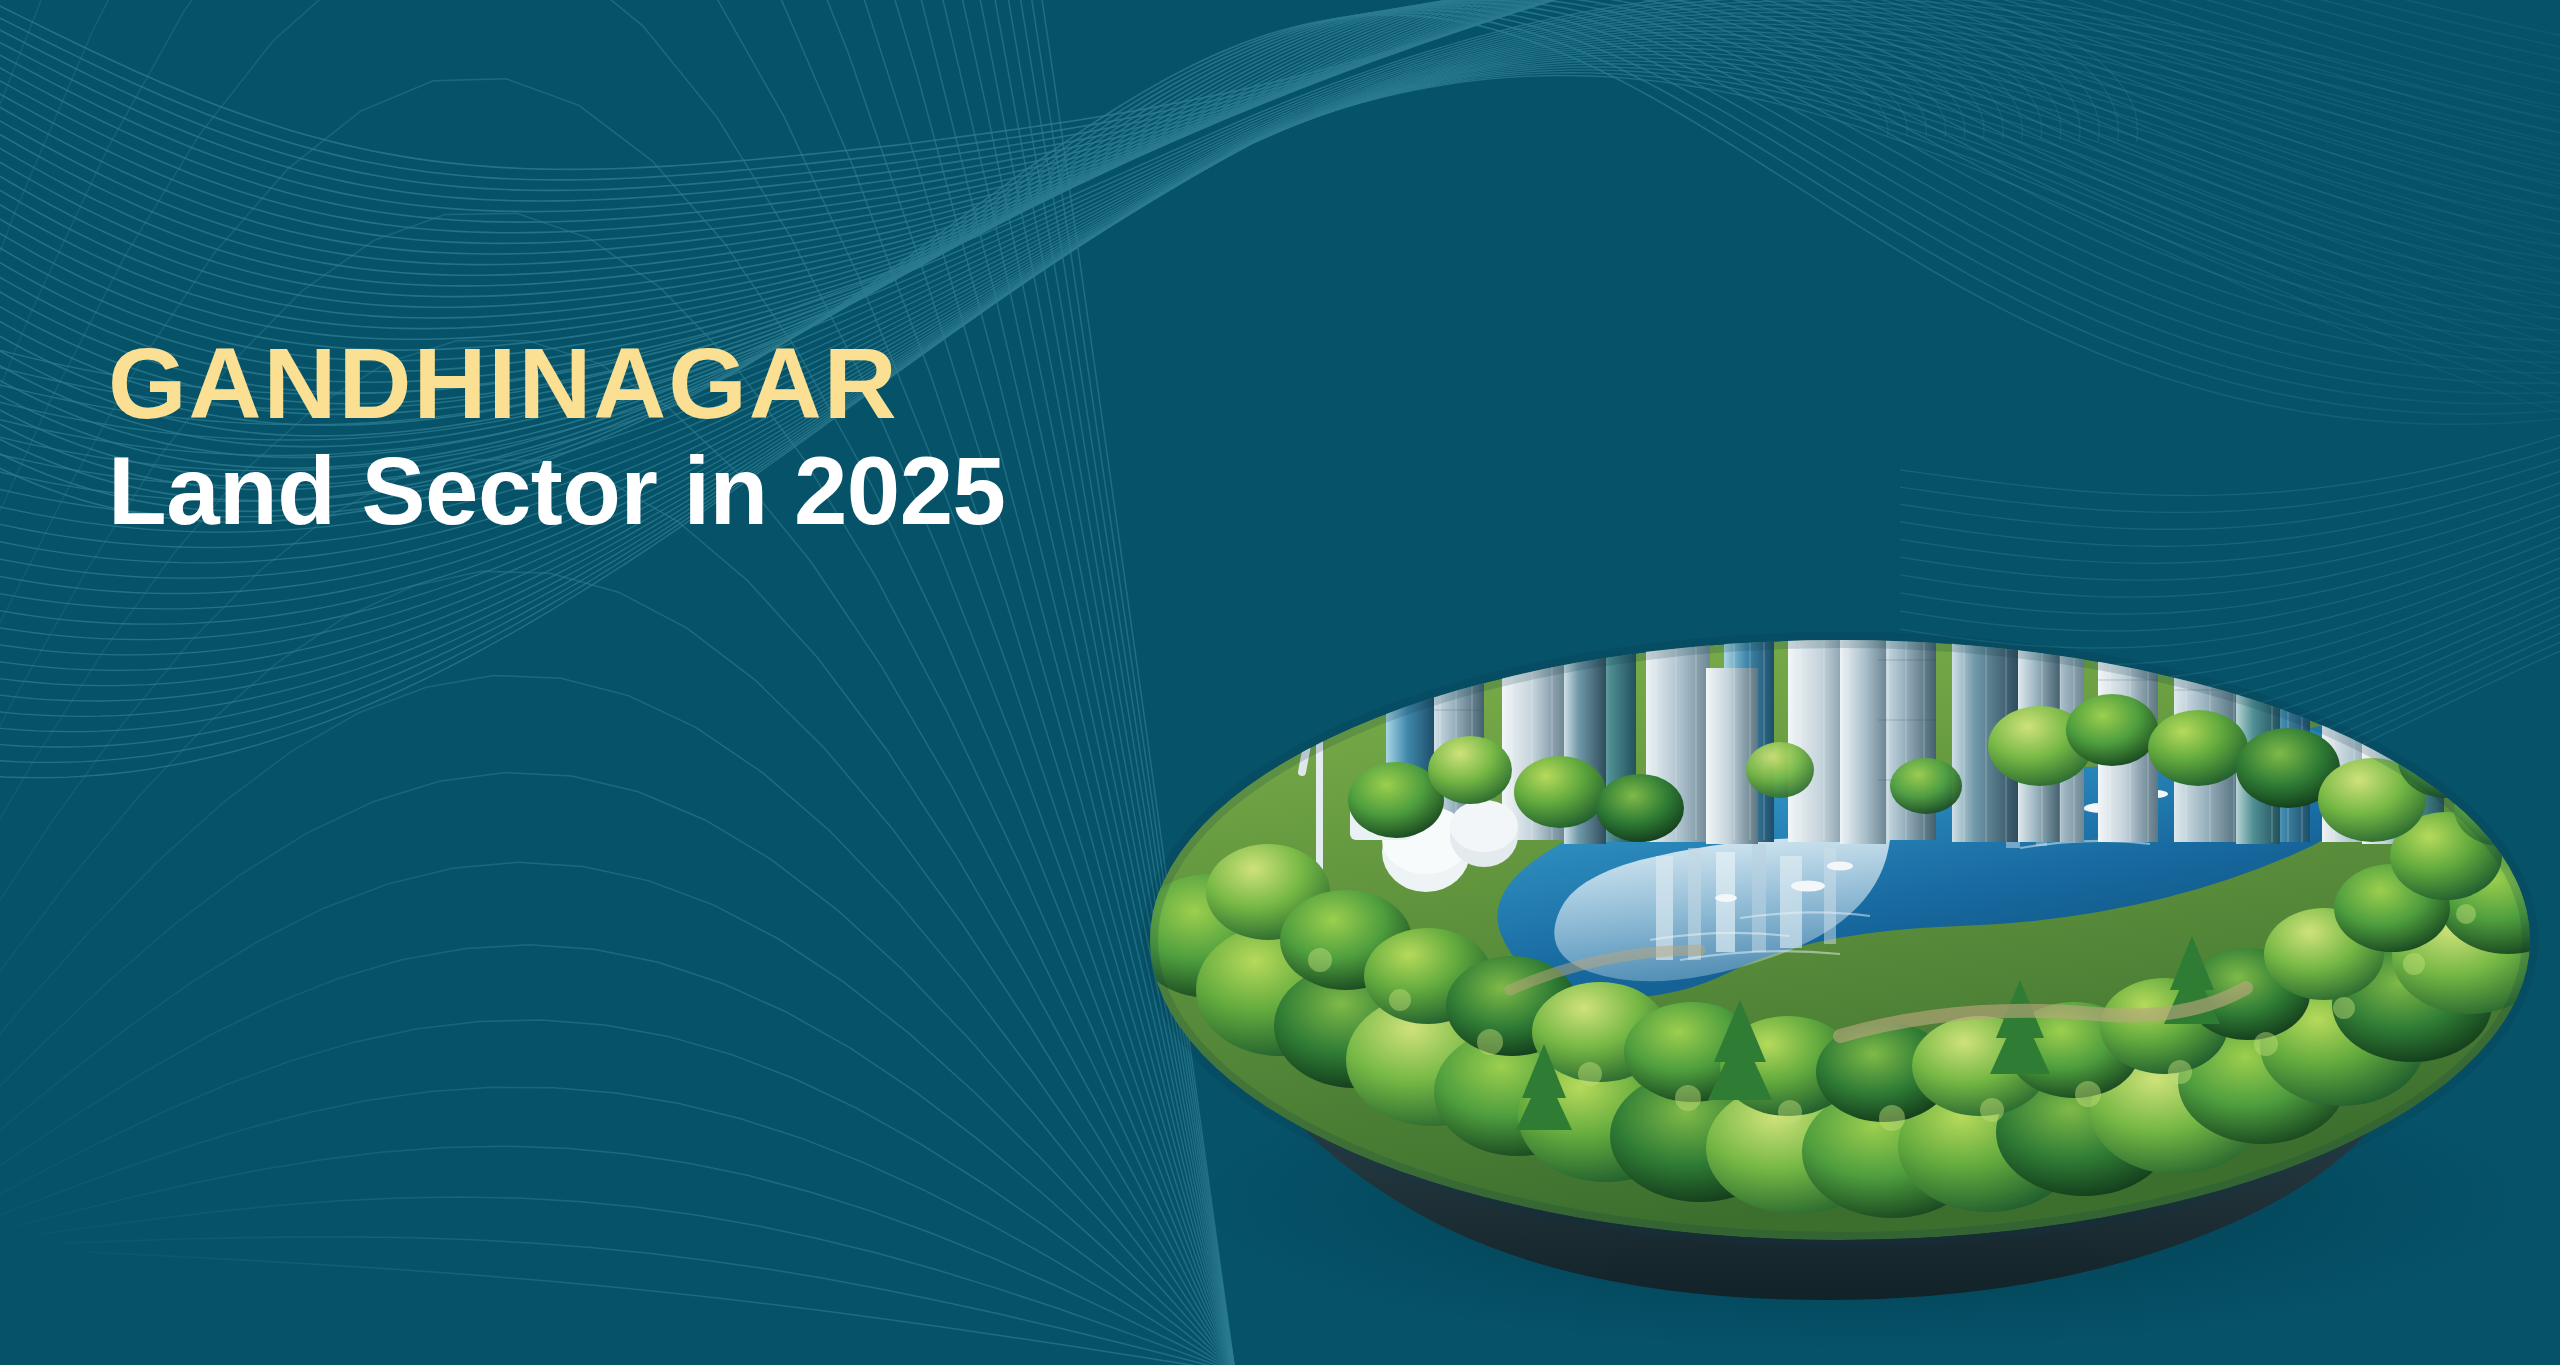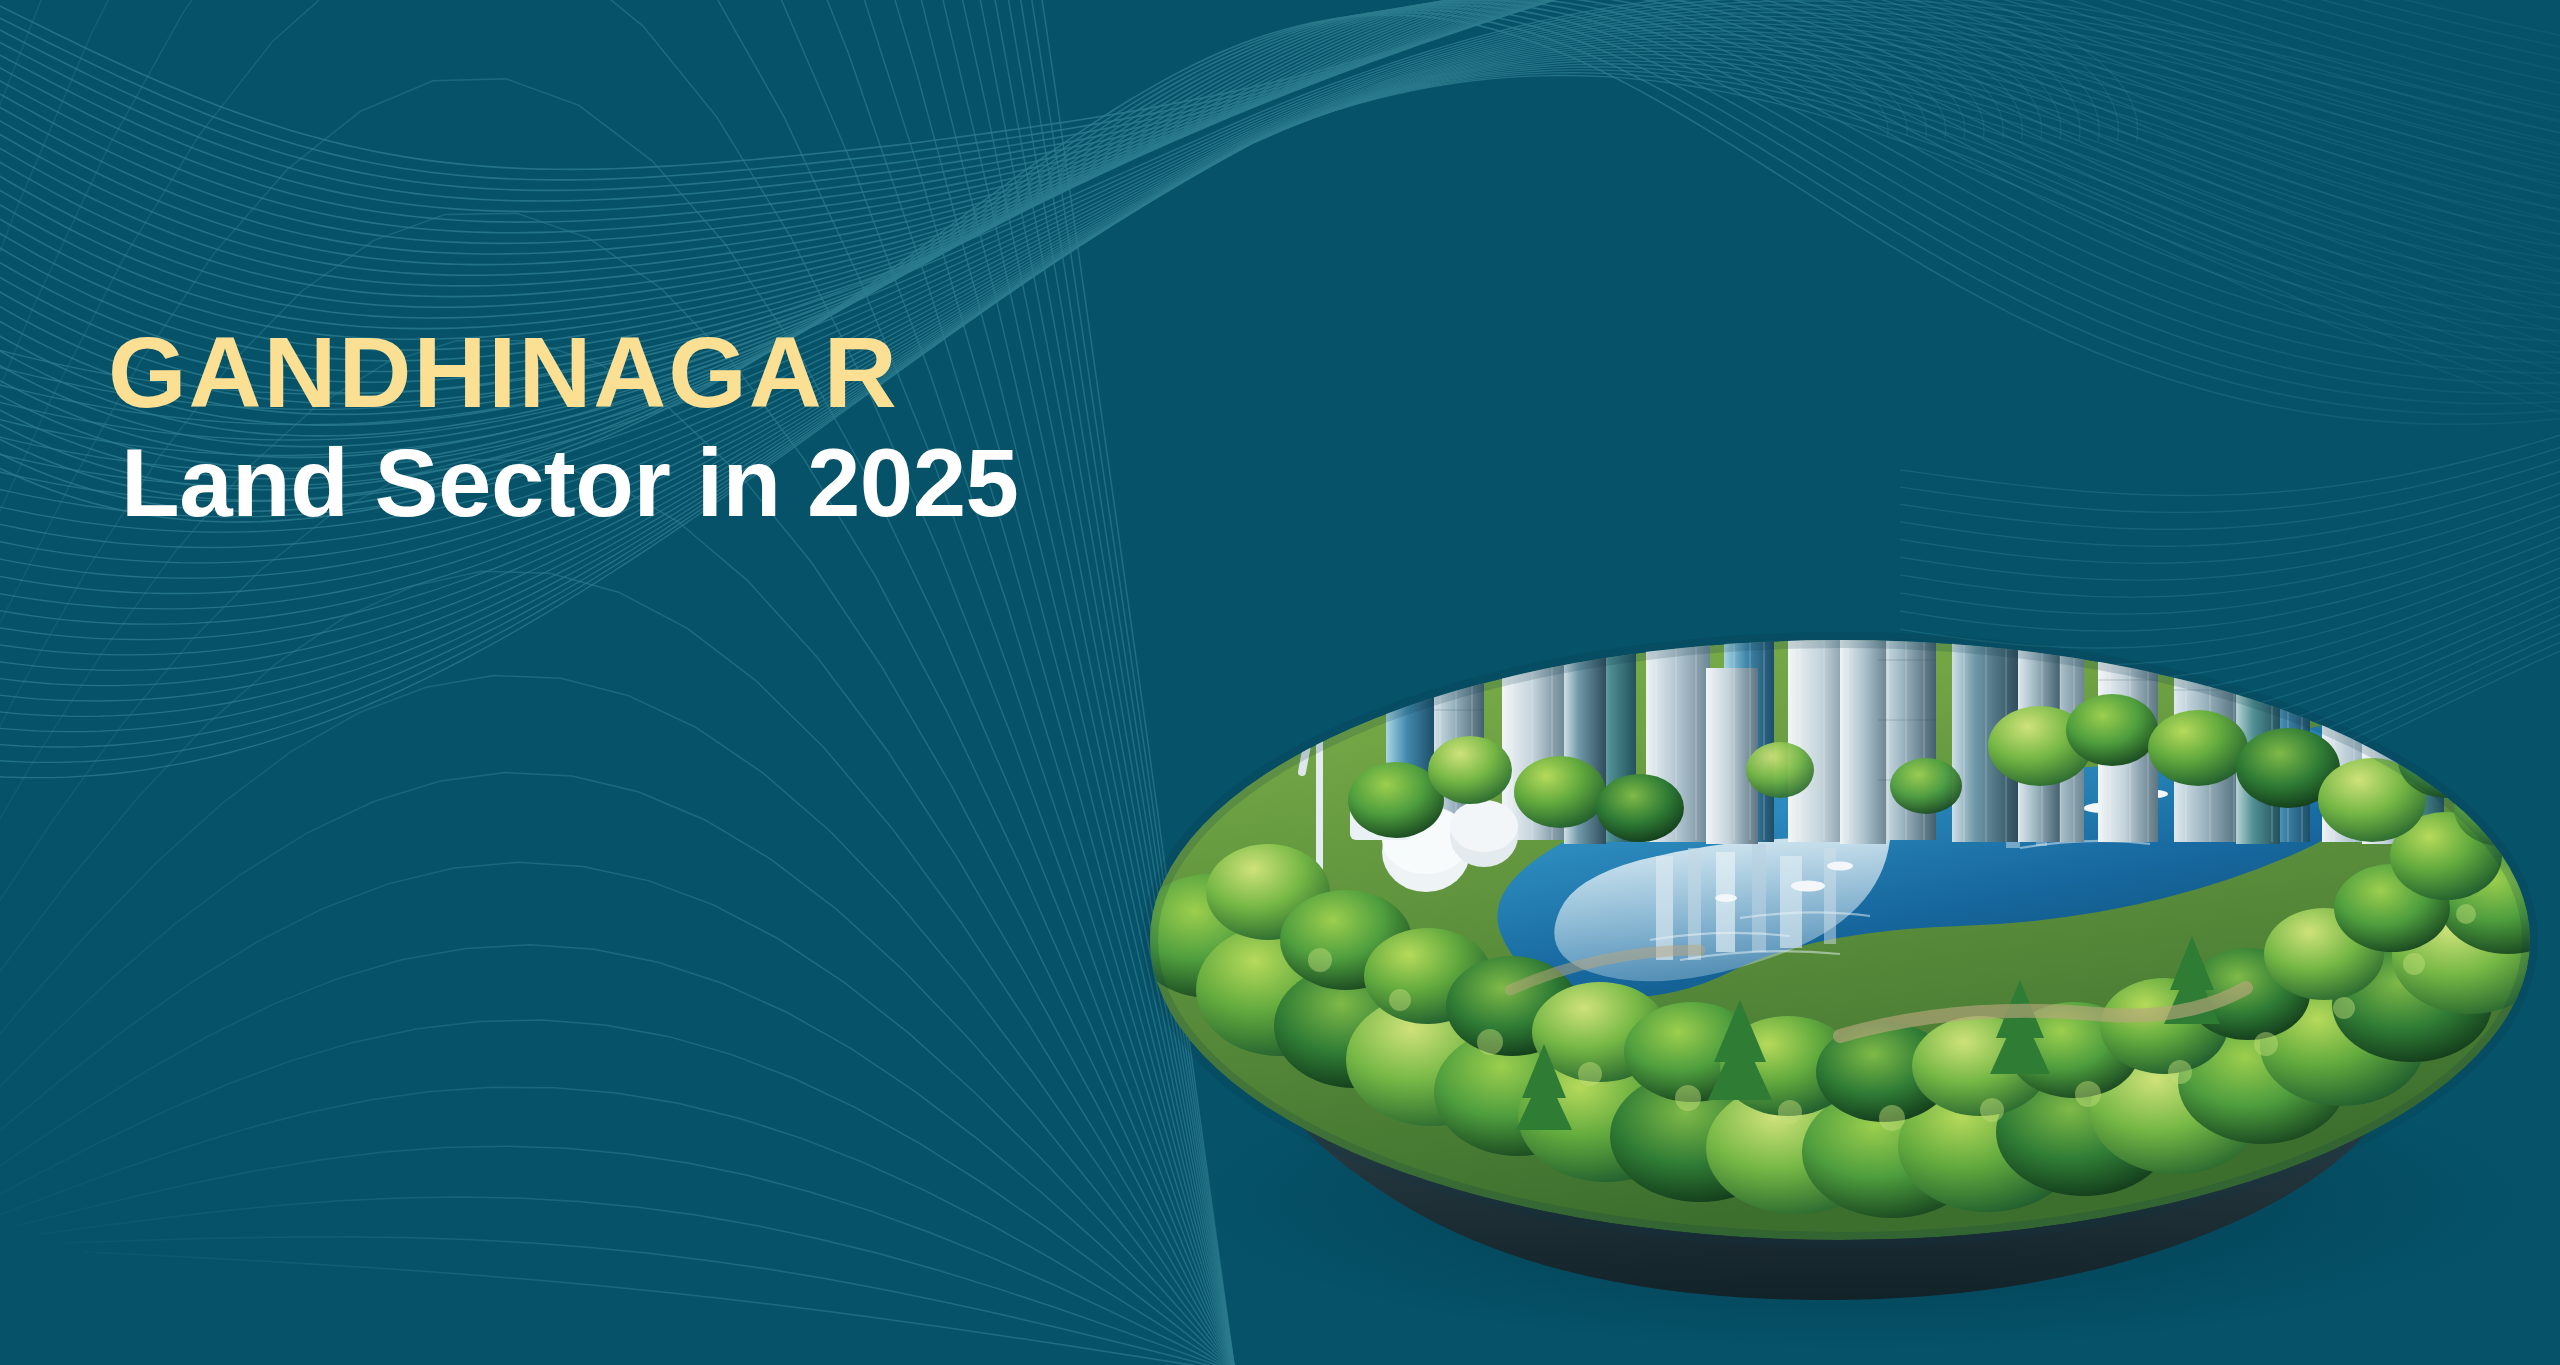--- a/index.html
+++ b/index.html
@@ -12,27 +12,27 @@
   }
   
   .waves{position:absolute;inset:0;width:100%;height:100%;pointer-events:none;}
   
   #headline{
     position:absolute;left:108px;top:322px;z-index:30;
   }
   #title-line1{
     display:block;
     font-size:101px;line-height:0.98;font-weight:800;letter-spacing:2px;
-    color:#fbe093;margin:1px 0 10px 0;white-space:nowrap;
+    color:#fbe093;margin:12px 0 10px 0;white-space:nowrap;
     font-family:"Liberation Sans","DejaVu Sans",sans-serif;
   }
   #title-line2{
     display:block;
     font-size:96px;line-height:1.0;font-weight:800;letter-spacing:-0.5px;
-    color:#ffffff;margin:13px;white-space:nowrap;
+    color:#ffffff;margin:0;white-space:nowrap;
     font-family:"Liberation Sans","DejaVu Sans",sans-serif;
   }
   
   #island{
     position:absolute;left:1140px;top:300px;width:1420px;height:1065px;z-index:20;
   }
   #island svg{display:block;width:100%;height:100%;}
 </style>
 </head>
 <body>

